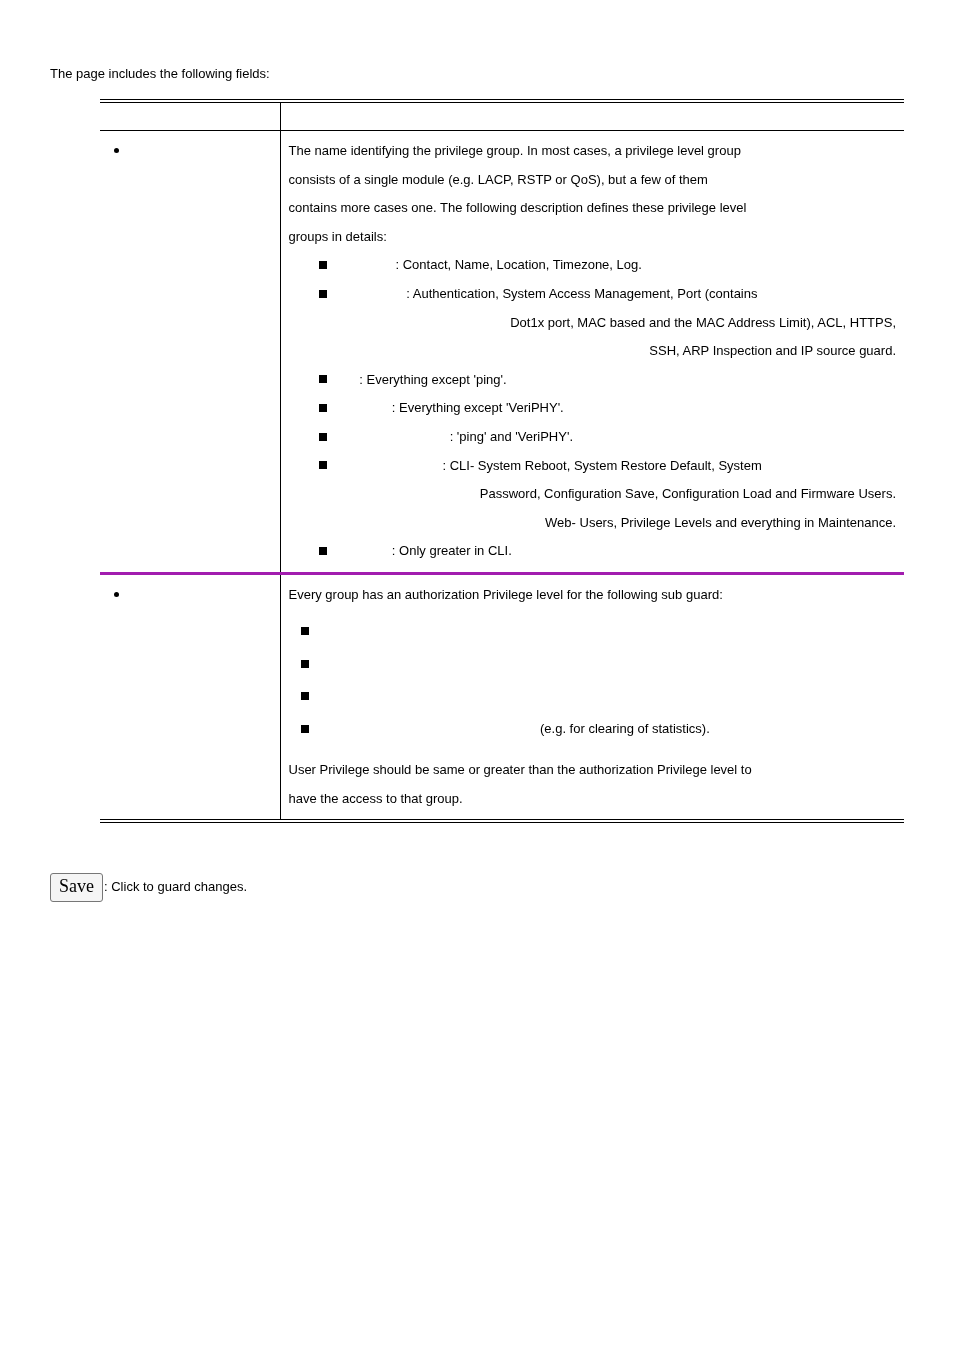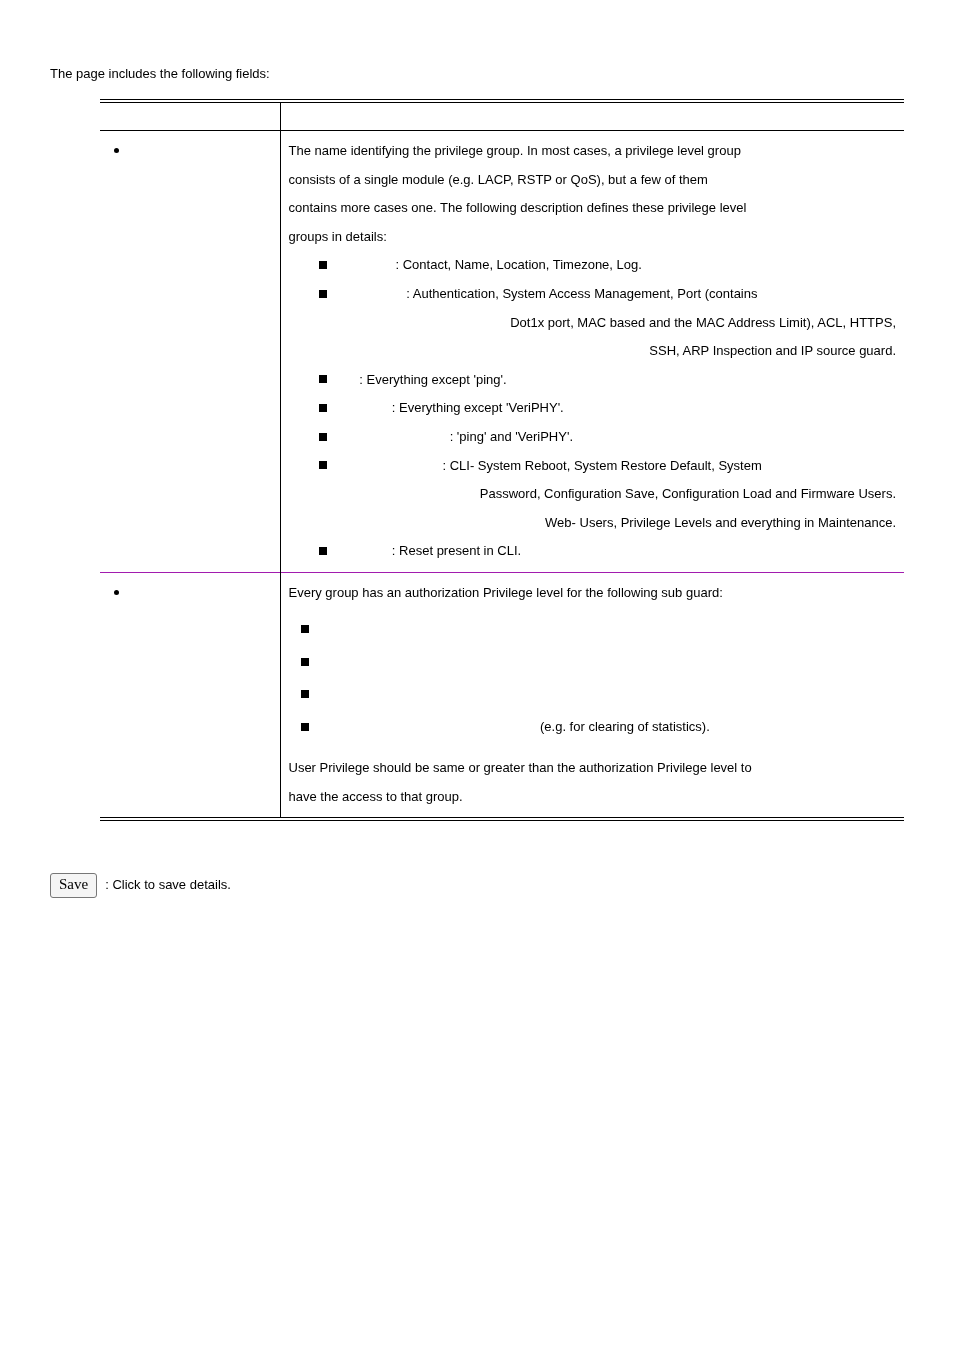--- a/index.html
+++ b/index.html
@@ -32,21 +32,21 @@
       text-align: left;
       padding: 6px 8px;
       font-weight: normal;
       height: 30px;
     }
     thead th:first-child {
       width: 180px;
       border-right: 1px solid #000;
     }
     tbody tr {
-      border-bottom: 1px solid #a21caf;
+      border-bottom: 3px solid #a21caf;
     }
     tbody tr:last-child {
       border-bottom: 4px double #000;
     }
     tbody td {
       vertical-align: top;
       padding: 6px 8px;
     }
     tbody td:first-child {
       border-right: 1px solid #000;
@@ -95,26 +95,26 @@
       margin-top: 30px;
     }
     .btn-row {
       display: flex;
       align-items: center;
       margin-bottom: 28px;
     }
     .fake-btn {
       display: inline-block;
       font-family: "Times New Roman", serif;
-      font-size: 15px;
+      font-size: 18px;
       border: 1px solid #777;
       border-radius: 3px;
       padding: 1px 8px 2px 8px;
       background: #f5f5f5;
-      margin-right: 8px;
+      margin-right: 1px;
       line-height: 1.3;
     }
   </style>
 </head>
 <body>
 
 <div class="intro">The page includes the following fields:</div>
 
 <table>
   <thead>
@@ -136,21 +136,21 @@
         <span class="sub-item"><span class="bullet-square"></span>&nbsp;&nbsp;&nbsp;&nbsp;&nbsp;&nbsp;&nbsp;&nbsp;&nbsp;&nbsp;&nbsp;&nbsp;&nbsp;<span>: Contact, Name, Location, Timezone, Log.</span></span>
         <span class="sub-item"><span class="bullet-square"></span>&nbsp;&nbsp;&nbsp;&nbsp;&nbsp;&nbsp;&nbsp;&nbsp;&nbsp;&nbsp;&nbsp;&nbsp;&nbsp;&nbsp;&nbsp;&nbsp;<span>: Authentication, System Access Management, Port (contains</span></span>
         <span class="sub-item-cont">Dot1x port, MAC based and the MAC Address Limit), ACL, HTTPS,</span>
         <span class="sub-item-cont">SSH, ARP Inspection and IP source guard.</span>
         <span class="sub-item"><span class="bullet-square"></span>&nbsp;&nbsp;&nbsp;<span>: Everything except 'ping'.</span></span>
         <span class="sub-item"><span class="bullet-square"></span>&nbsp;&nbsp;&nbsp;&nbsp;&nbsp;&nbsp;&nbsp;&nbsp;&nbsp;&nbsp;&nbsp;&nbsp;<span>: Everything except 'VeriPHY'.</span></span>
         <span class="sub-item"><span class="bullet-square"></span>&nbsp;&nbsp;&nbsp;&nbsp;&nbsp;&nbsp;&nbsp;&nbsp;&nbsp;&nbsp;&nbsp;&nbsp;&nbsp;&nbsp;&nbsp;&nbsp;&nbsp;&nbsp;&nbsp;&nbsp;&nbsp;&nbsp;&nbsp;&nbsp;&nbsp;&nbsp;&nbsp;&nbsp;<span>: 'ping' and 'VeriPHY'.</span></span>
         <span class="sub-item"><span class="bullet-square"></span>&nbsp;&nbsp;&nbsp;&nbsp;&nbsp;&nbsp;&nbsp;&nbsp;&nbsp;&nbsp;&nbsp;&nbsp;&nbsp;&nbsp;&nbsp;&nbsp;&nbsp;&nbsp;&nbsp;&nbsp;&nbsp;&nbsp;&nbsp;&nbsp;&nbsp;&nbsp;<span>: CLI- System Reboot, System Restore Default, System</span></span>
         <span class="sub-item-cont">Password, Configuration Save, Configuration Load and Firmware Users.</span>
         <span class="sub-item-cont">Web- Users, Privilege Levels and everything in Maintenance.</span>
-        <span class="sub-item"><span class="bullet-square"></span>&nbsp;&nbsp;&nbsp;&nbsp;&nbsp;&nbsp;&nbsp;&nbsp;&nbsp;&nbsp;&nbsp;&nbsp;<span>: Reset present in CLI.</span></span>
+        <span class="sub-item"><span class="bullet-square"></span>&nbsp;&nbsp;&nbsp;&nbsp;&nbsp;&nbsp;&nbsp;&nbsp;&nbsp;&nbsp;&nbsp;&nbsp;<span>: Only greater in CLI.</span></span>
       </td>
     </tr>
     <tr>
       <td class="obj-cell">
         <span class="bullet-dot"></span><span></span>
       </td>
       <td class="desc-cell">
         <span>Every group has an authorization Privilege level for the following sub guard:</span>
         <div style="height:8px"></div>
         <span class="sub-item-wide"><span class="bullet-square"></span><span></span></span>
@@ -161,15 +161,15 @@
         <span>User Privilege should be same or greater than the authorization Privilege level to</span><br>
         <span>have the access to that group.</span>
       </td>
     </tr>
   </tbody>
 </table>
 
 <div class="buttons-section">
   <div class="btn-row">
     <span class="fake-btn">Save</span>
-    <span>: Click to save details.</span>
+    <span>: Click to guard changes.</span>
   </div>
 </div>
 
 </body></html>

